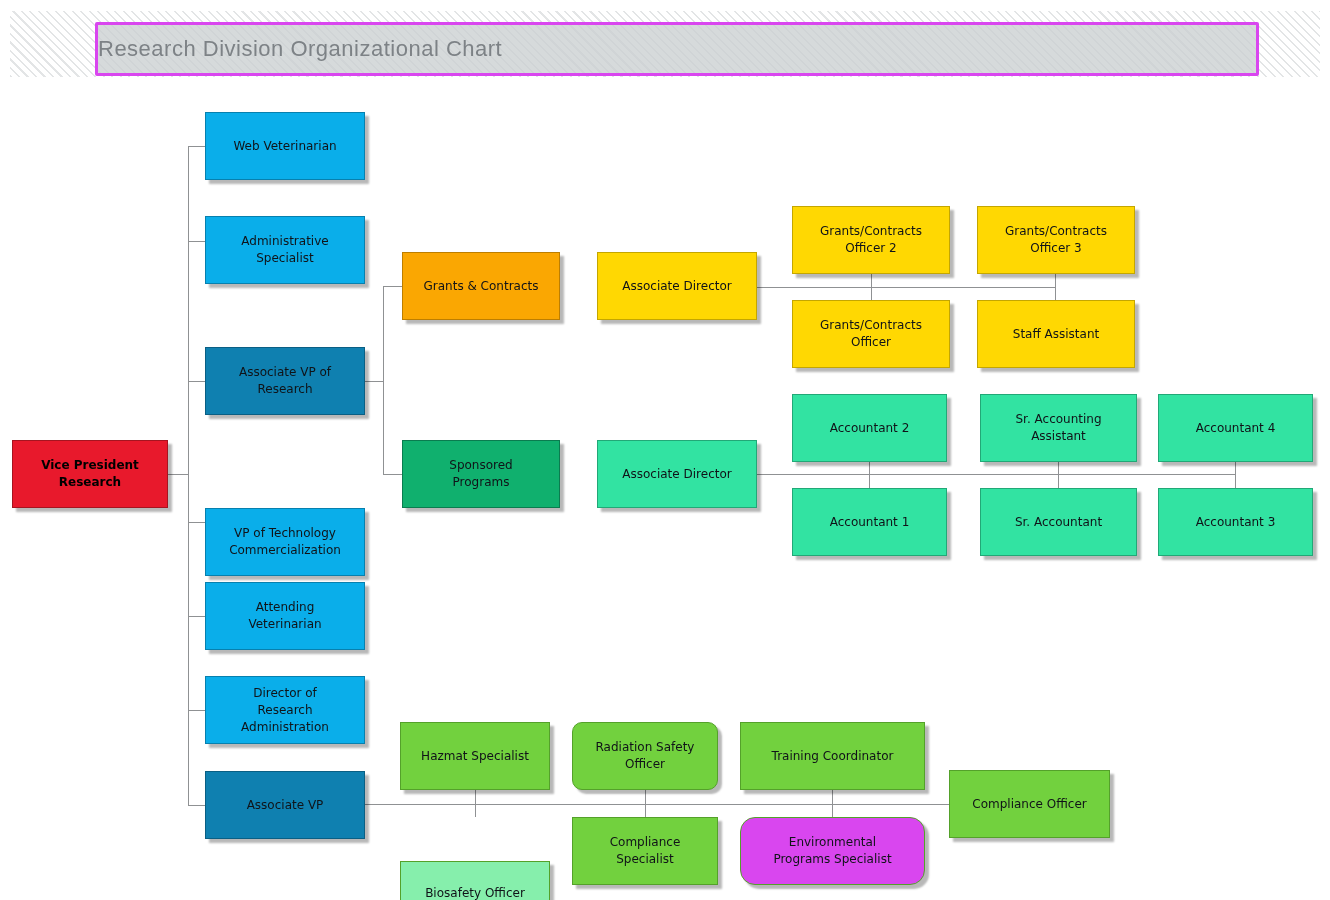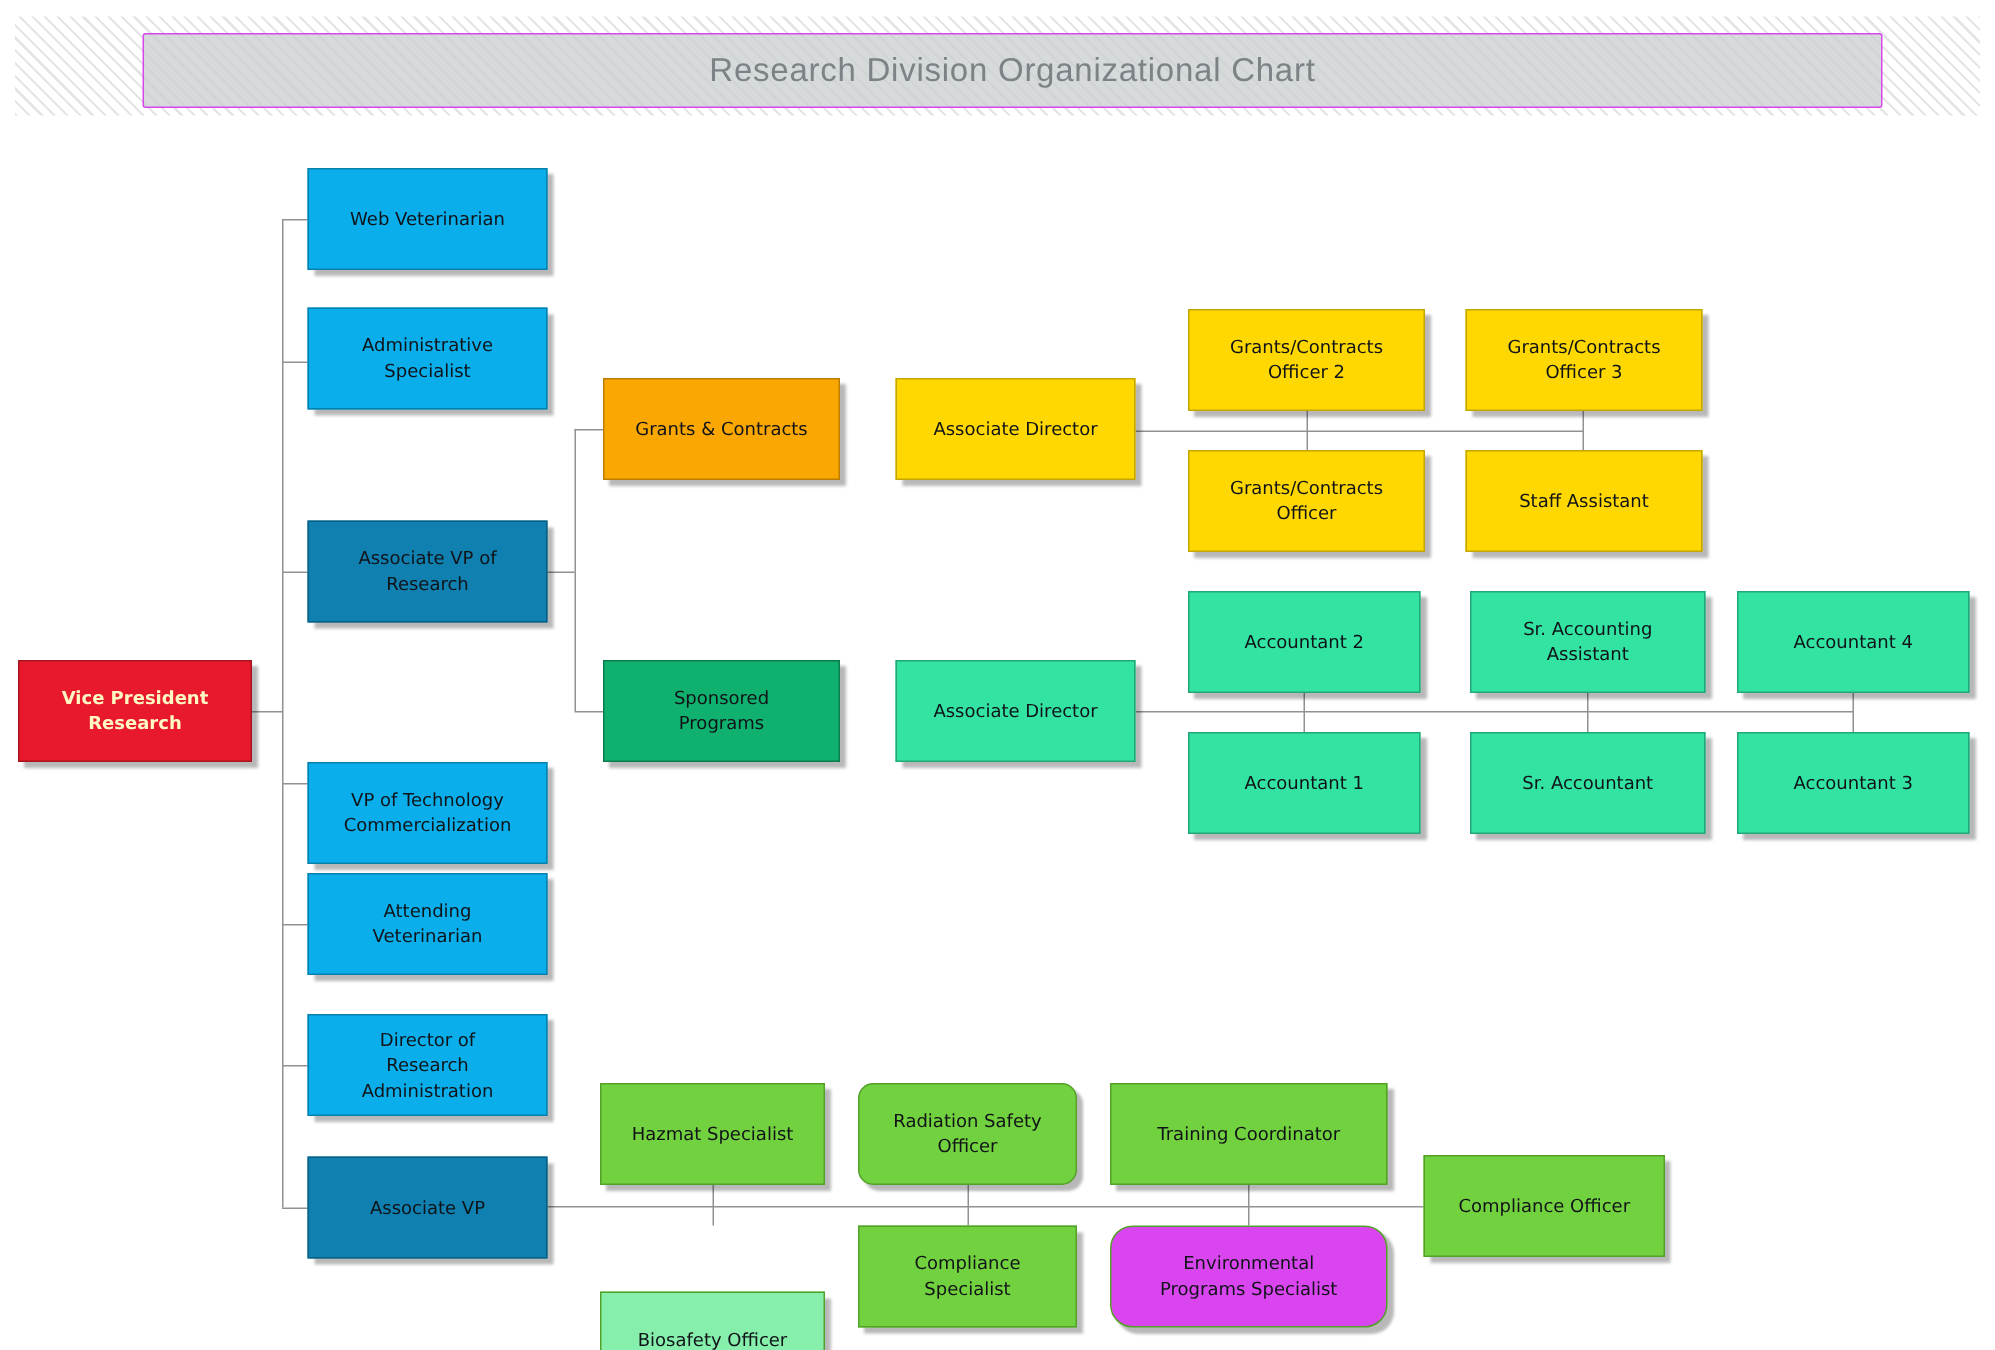--- a/index.html
+++ b/index.html
@@ -20,25 +20,24 @@
       45deg,
       #e3e5e6 0px, #e3e5e6 1.5px,
       #ffffff 1.5px, #ffffff 6px
     );
   }
   .title-bar {
     position: absolute;
     left: 95px; top: 22px;
     width: 1158px; height: 48px;
     background: rgba(203,207,209,0.78);
-    border: 1px solid #d946ef;
+    border: 3px solid #d946ef;
     border-radius: 2px;
     display: flex;
     align-items: center;
-    justify-content: center;
   }
   .title-text {
     font-family: "Liberation Sans", sans-serif;
     font-size: 22px;
     letter-spacing: 0.5px;
     color: #7d8286;
   }
   .node {
     position: absolute;
     box-sizing: border-box;
@@ -47,21 +46,21 @@
     display: flex;
     align-items: center;
     justify-content: center;
     text-align: center;
     font-size: 12px;
     line-height: 17px;
     color: #101318;
     white-space: pre-line;
     padding: 2px 4px;
   }
-  .node.bold { font-weight: bold; color: #fef9c3; }
+  .node.bold { font-weight: bold; color: #000000; }
   .connector {
     position: absolute;
     background: #8f9193;
   }
 </style>
 </head>
 <body>
 
 <div id="canvas">
   <div class="hatch-band"></div>
@@ -91,21 +90,21 @@
       <div class="connector" style="left: 1235px; top: 462px; width: 1px; height: 26px; background: rgb(143, 145, 147);"></div>
       <div class="connector" style="left: 365px; top: 804px; width: 584px; height: 1px; background: rgb(143, 145, 147);"></div>
       <div class="connector" style="left: 475px; top: 790px; width: 1px; height: 27px; background: rgb(143, 145, 147);"></div>
       <div class="connector" style="left: 645px; top: 790px; width: 1px; height: 27px; background: rgb(143, 145, 147);"></div>
       <div class="connector" style="left: 832px; top: 790px; width: 1px; height: 27px; background: rgb(143, 145, 147);"></div>
     </div>
   <div id="node-layer">
       <div class="node bold" style="left: 12px; top: 440px; width: 156px; height: 68px; background: rgb(232, 25, 44); border-color: rgb(166, 20, 32);"><span class="node-label">Vice President
 Research</span></div>
       <div class="node" style="left: 205px; top: 112px; width: 160px; height: 68px; background: rgb(10, 174, 234); border-color: rgb(7, 128, 174);"><span class="node-label">Web Veterinarian</span></div>
-      <div class="node" style="left: 205px; top: 205px; width: 160px; height: 68px; background: rgb(10, 174, 234); border-color: rgb(7, 128, 174);"><span class="node-label">Administrative
+      <div class="node" style="left: 205px; top: 216px; width: 160px; height: 68px; background: rgb(10, 174, 234); border-color: rgb(7, 128, 174);"><span class="node-label">Administrative
 Specialist</span></div>
       <div class="node" style="left: 205px; top: 347px; width: 160px; height: 68px; background: rgb(15, 128, 176); border-color: rgb(10, 95, 132);"><span class="node-label">Associate VP of
 Research</span></div>
       <div class="node" style="left: 205px; top: 488px; width: 160px; height: 68px; background: rgb(10, 174, 234); border-color: rgb(7, 128, 174); margin-top: 20px;"><span class="node-label">VP of Technology
 Commercialization</span></div>
       <div class="node" style="left: 205px; top: 582px; width: 160px; height: 68px; background: rgb(10, 174, 234); border-color: rgb(7, 128, 174);"><span class="node-label">Attending
 Veterinarian</span></div>
       <div class="node" style="left: 205px; top: 676px; width: 160px; height: 68px; background: rgb(10, 174, 234); border-color: rgb(7, 128, 174);"><span class="node-label">Director of
 Research
 Administration</span></div>

